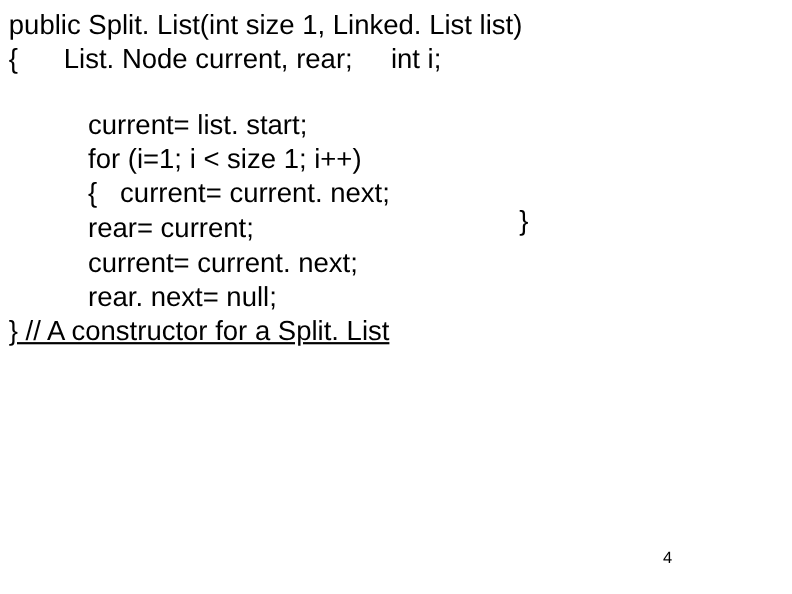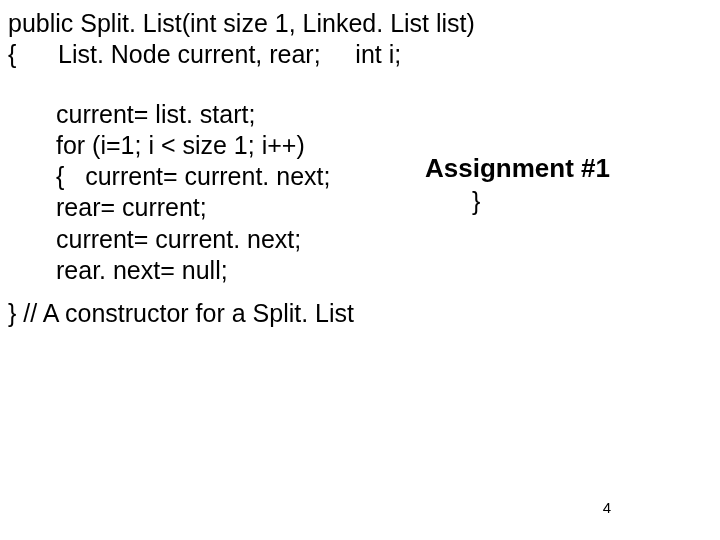--- a/index.html
+++ b/index.html
@@ -22,30 +22,31 @@
     line-height: 1.25;
   }
   .codeblock {
     white-space: pre;
     font-family: "Comic Sans MS", "Comic Sans", cursive, sans-serif;
   }
   .top {
     margin-left: 0;
   }
   .body1 {
-    margin-left: 48px;
+    margin-left: 72px;
     margin-top: 28px;
   }
   .body2 {
     margin-left: 72px;
     margin-top: 20px;
   }
   .close {
     margin-left: 0;
-    margin-top: 12px;
+    margin-top: 0;
+    text-decoration: underline;
   }
   .q6 {
     position: absolute;
     right: 22px;
     top: 100px;
     font-weight: bold;
     white-space: nowrap;
   }
   .a1 {
     position: absolute;
@@ -80,17 +81,16 @@
   <div class="codeblock body1"><span>current= list. start;</span>
 <span>for (i=1; i &lt; size 1; i++)</span>
 <span>{   current= current. next;</span>
 <span>rear= current;</span>
 <span>current= current. next;</span>
 <span>rear. next= null;</span></div>
 
 
   <div class="codeblock close"><span>} // A constructor for a Split. List</span></div>
 
-  <div class="a1">Assignment #1</div>
   <div class="brace">}</div>
   <div class="pagenum">4</div>
 
 </div>
 
 </body></html>

